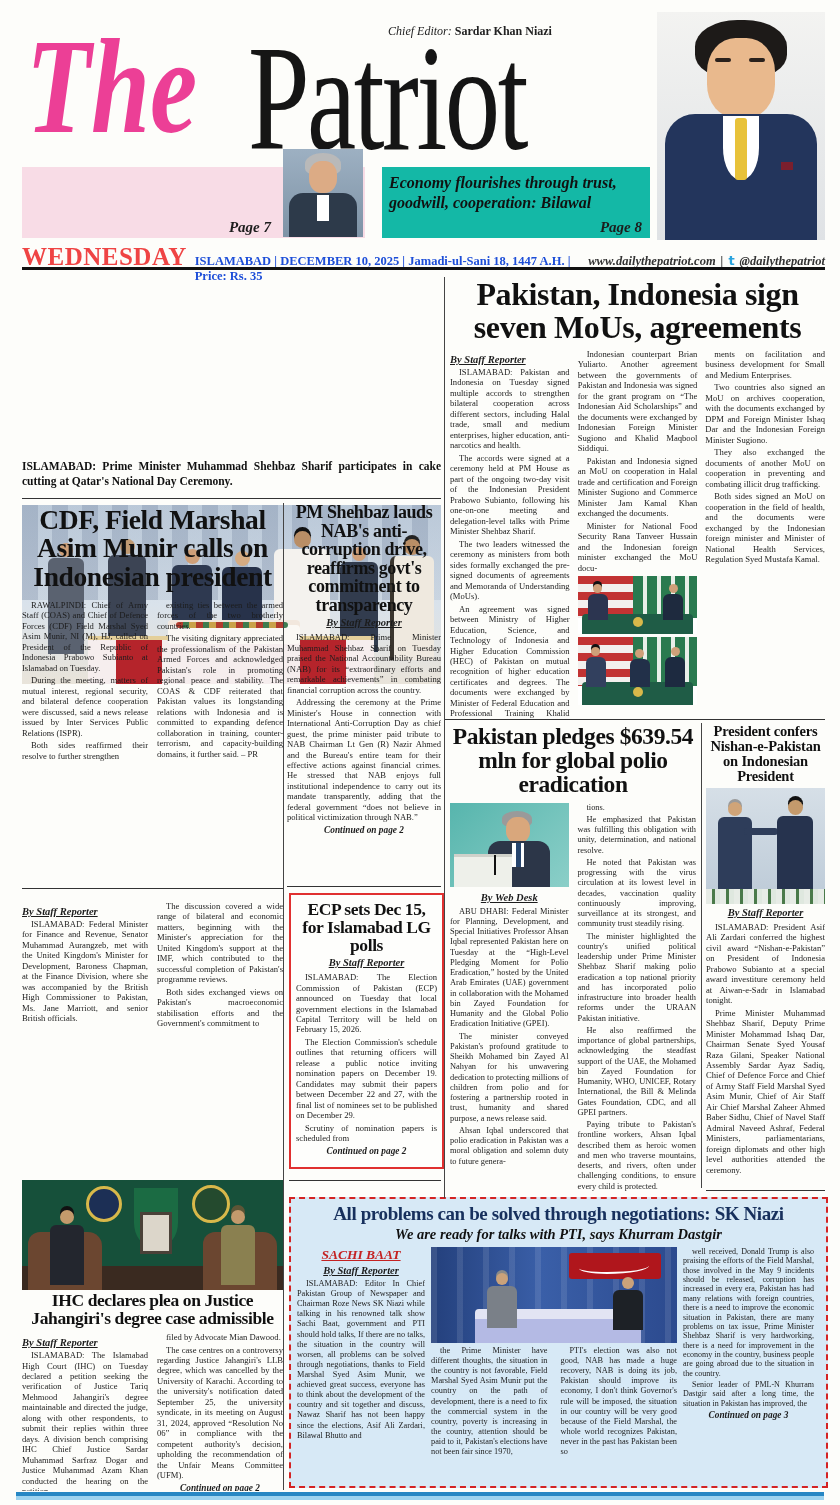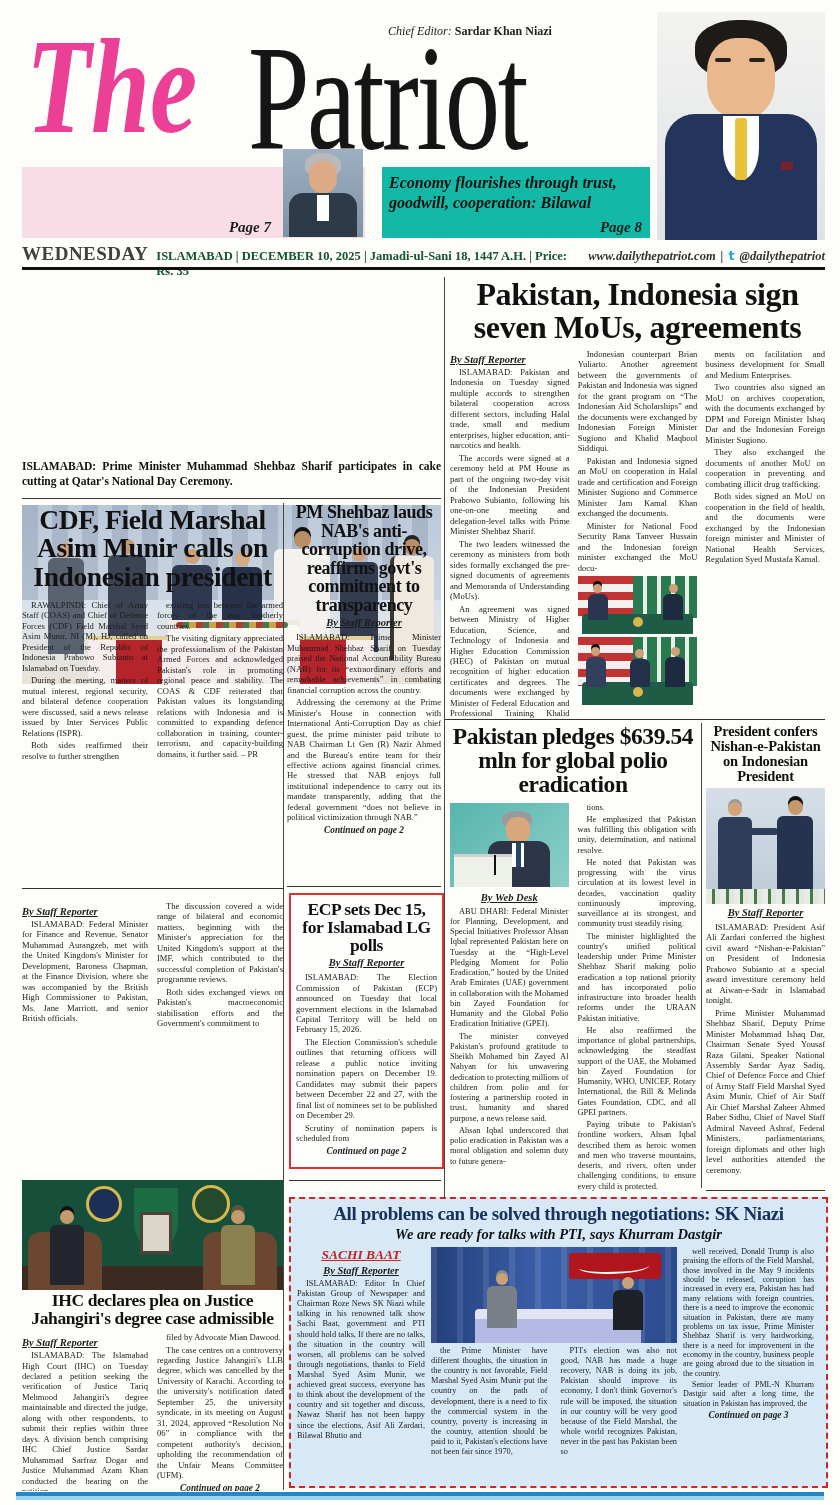--- a/index.html
+++ b/index.html
@@ -19,22 +19,22 @@
   .teaser .txt{position:absolute;left:7px;top:6px;font-weight:bold;font-style:italic;font-size:16px;line-height:1.28;color:#111;}
   .teaser .pg{position:absolute;bottom:2px;font-weight:bold;font-style:italic;font-size:15px;}
   .teaser1{left:22px;width:343px;background:#f8dce6;}
   .teaser1 .txt{width:252px;}
   .teaser1 .pg{right:94px;}
   .teaser2{left:370px;width:268px;background:#14b8a6;margin-left:12px;}
   .teaser2 .txt{width:250px;}
   .teaser2 .pg{right:8px;}
   
   .dateline{left:22px;top:243px;width:803px;display:flex;align-items:baseline;gap:8px;}
-  .dl-day{color:#404040;font-weight:bold;font-size:19px;letter-spacing:.5px;}
-  .dl-info{font-weight:bold;font-size:12.5px;color:#14532d;}
+  .dl-day{color:#ef4444;font-weight:bold;font-size:25px;letter-spacing:.5px;}
+  .dl-info{font-weight:bold;font-size:12.5px;color:#1d4ed8;}
   .dl-right{margin-left:auto;display:flex;align-items:baseline;gap:5px;font-style:italic;font-weight:bold;font-size:12.5px;color:#333;}
   .tw{font-family:"DejaVu Sans",sans-serif;color:#2aa3dd;font-weight:bold;font-size:13px;font-style:normal;}
   .toprule{left:22px;top:267px;width:803px;height:3px;background:#111;}
   
   .hl{font-weight:bold;text-align:center;color:#111;line-height:1.03;letter-spacing:-.4px;}
   .byline{font-weight:bold;font-style:italic;text-decoration:underline;font-size:10.5px;margin:3px 0 4px;}
   .body p{font-size:8.6px;line-height:1.22;text-align:justify;margin:0 0 2px;text-indent:9px;}
   .cont{font-weight:bold;font-style:italic;text-align:center;font-size:9.3px;margin-top:1px;}
   .cols2{display:flex;gap:9px;}
   .cols2>div{flex:1;min-width:0;}

